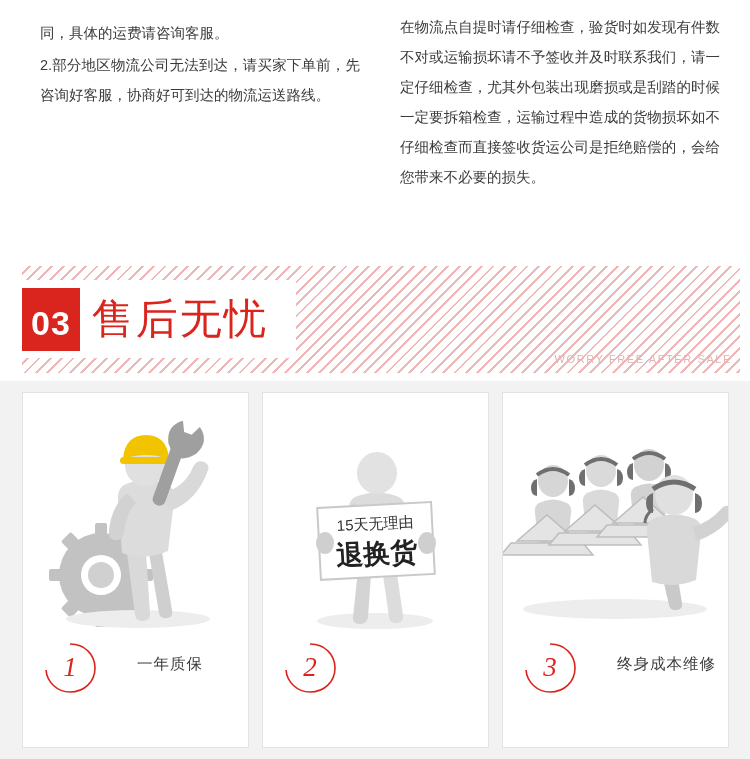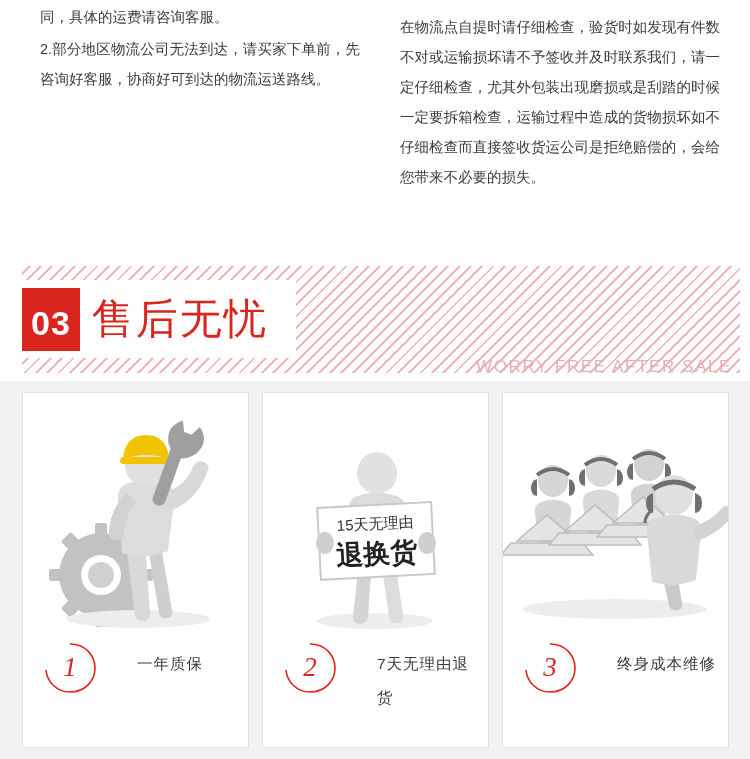--- a/index.html
+++ b/index.html
@@ -34,21 +34,21 @@
     position: absolute;
     top: 0;
     box-sizing: border-box;
     font-size: 14.5px;
     line-height: 30px;
     color: #3b3b3b;
   }
   .top-col.left {
     left: 40px;
     width: 320px;
-    padding-top: 2px;
+    padding-top: 18px;
   }
   .top-col.right {
     left: 400px;
     width: 320px;
     padding-top: 12px;
   }
   .top-col p {
     margin: 0 0 2px 0;
     text-align: justify;
   }
@@ -116,23 +116,23 @@
     color: #d9251d;
     font-size: 42px;
     font-weight: normal;
     letter-spacing: 2px;
     line-height: 1;
     white-space: nowrap;
   }
   .band-sub {
     position: absolute;
     right: 18px;
-    bottom: 4px;
+    bottom: 16px;
     color: #e3b3b3;
-    font-size: 17px;
+    font-size: 11px;
     letter-spacing: 1.6px;
     white-space: nowrap;
   }
 
   
   .cards {
     position: absolute;
     left: 0;
     top: 381px;
     width: 750px;
@@ -318,21 +318,20 @@
       </div>
       <div class="card-foot">
         <div class="badge">
           <svg width="54" height="54" viewBox="0 0 54 54" xmlns="http://www.w3.org/2000/svg">
             <path d="M27 3 C42 3 52 14 52 27 C52 40 42 51 27 51" fill="none" stroke="#d9251d" stroke-width="1.6"></path>
             <path d="M27 51 C14 51 4 41 3 29" fill="none" stroke="#d9251d" stroke-width="1.6"></path>
           </svg>
           <span class="num">2</span>
         </div>
         <div class="card-lines">
-          <div>7天无理由退货</div>
         </div>
       </div>
     </div>
 
     <div class="card c3">
       <div class="card-art">
         <svg width="225" height="240" viewBox="0 0 225 240" xmlns="http://www.w3.org/2000/svg">
           <ellipse cx="112" cy="216" rx="92" ry="10" fill="#ededed"></ellipse>
 
           <g>

